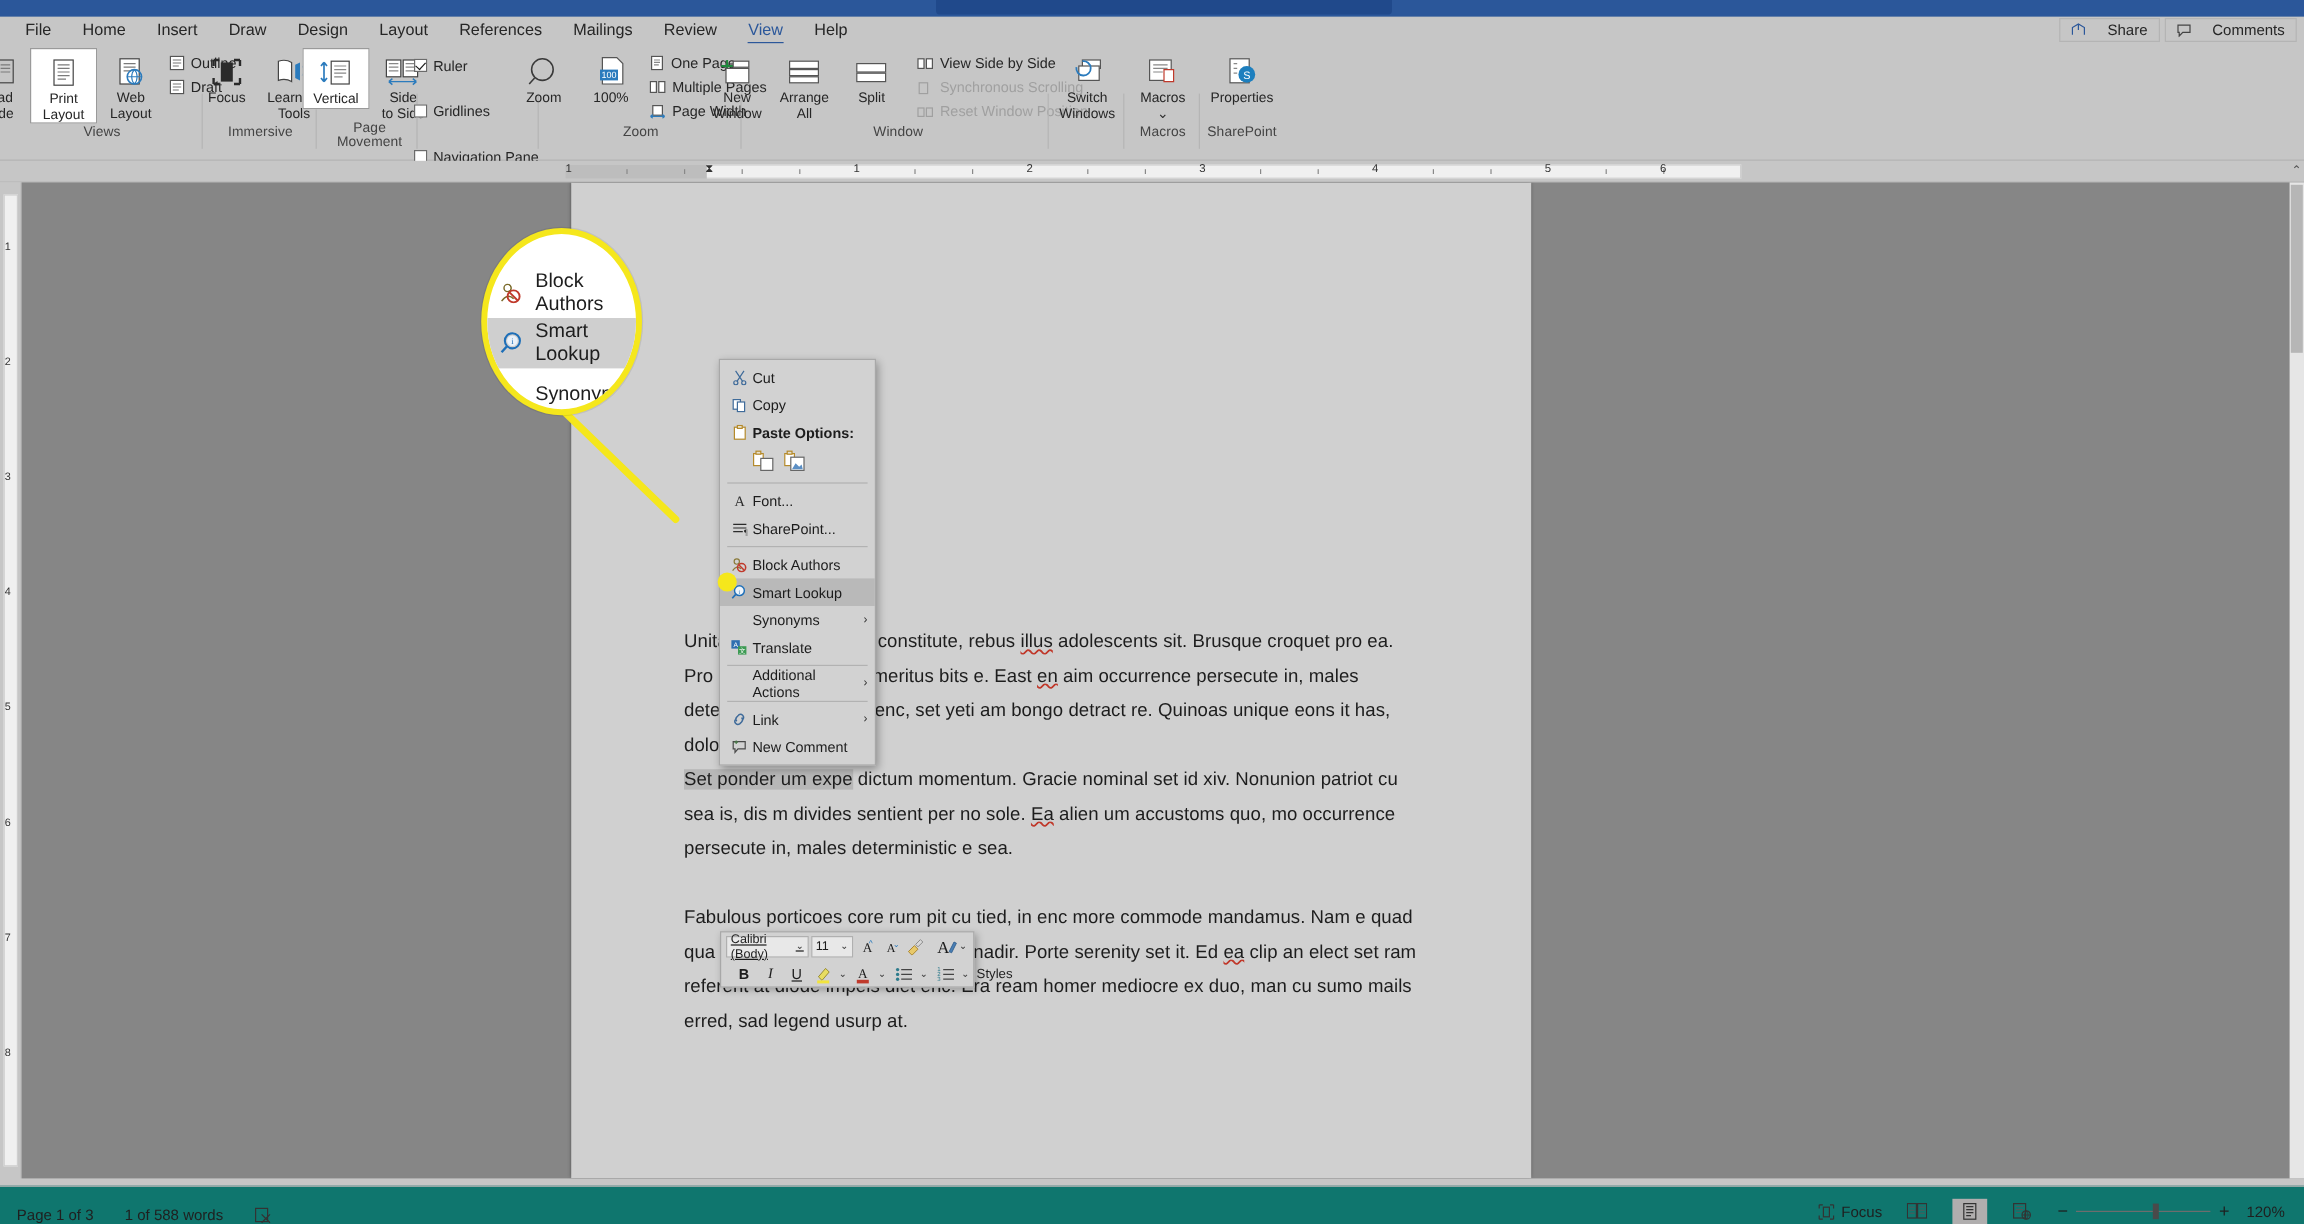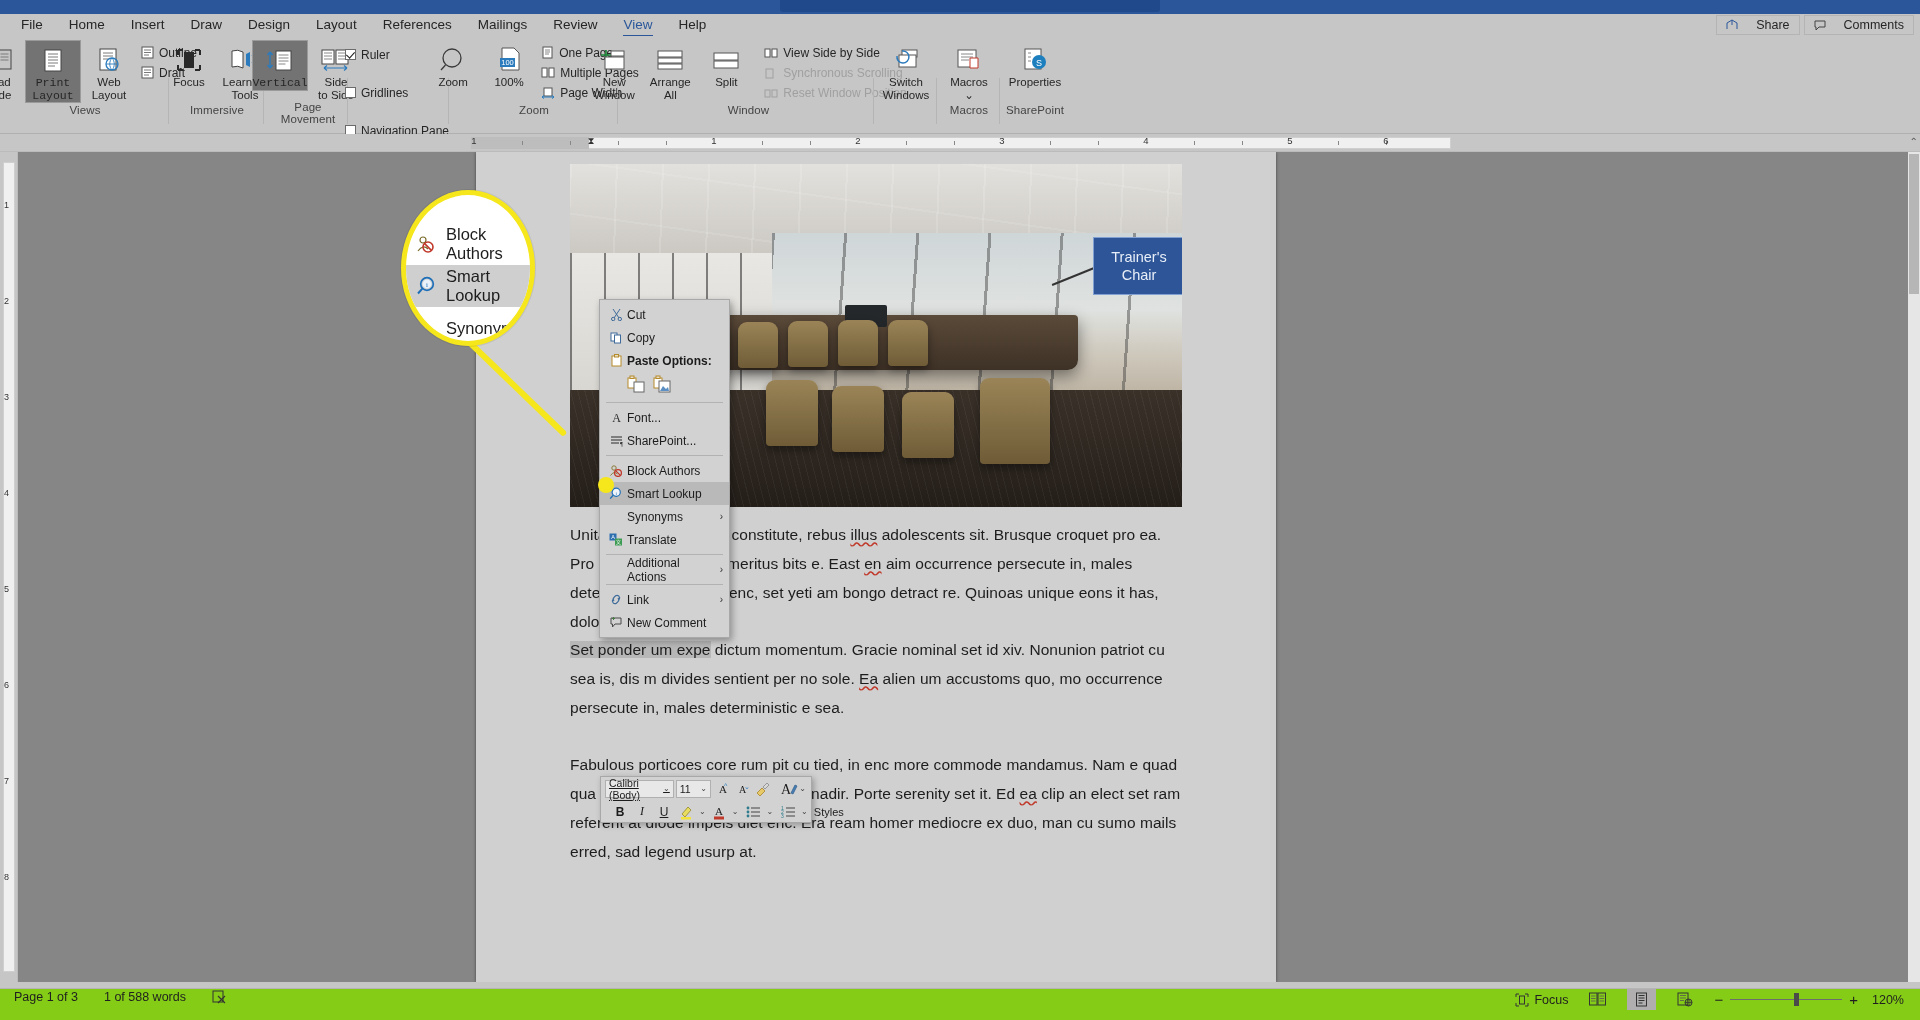--- a/index.html
+++ b/index.html
@@ -61,21 +61,21 @@
     font-size:11.5px; color:#444; text-align:center; width:100%;
     padding-bottom:18px; letter-spacing:.1px;
   }
   .rsep{ position:absolute; top:42px; width:1px; height:46px; background:#b5b5b5; }
 
   .bigbtn{
     width:56px; display:flex; flex-direction:column; align-items:center;
     padding:3px 2px 0 2px; font-size:11.5px; color:#262626; line-height:12.5px;
     text-align:center; cursor:default;
   }
-  .bigbtn.selected{ background:#737373; border:1px solid #9a9a9a;font-family:Liberation Mono, monospace; }
+  .bigbtn.selected{ background:#ffffff; border:1px solid #9a9a9a; }
   .bigbtn .ic{ height:33px; display:flex; align-items:center; justify-content:center; }
 
   .smallbtn{
     display:flex; align-items:center; gap:5px; font-size:12px; color:#262626;
     padding:2px 4px; white-space:nowrap; height:19px; cursor:default;
   }
   .smallbtn.disabled{ color:#a0a0a0; }
   .chk{ width:11px; height:11px; border:1px solid #6b6b6b; background:#fff;
         display:inline-block; position:relative; flex:none; }
   .chk.on::after{
@@ -242,22 +242,22 @@
   }
   .mb-btn{
     display:flex; align-items:center; justify-content:center;
     height:19px; min-width:18px; font-size:12px; color:#1c1c1c; padding:0 2px;
   }
   .caret{ font-size:8px; color:#444; }
 
   
   .statusbar{
     position:absolute; left:0; bottom:0; width:1920px; height:32px;
-    background:#84cc16; border-top:1px solid #b4b4b4;
-    display:flex; align-items:flex-start; font-size:12.5px; color:#1f1f1f;
+    background:#0f766e; border-top:1px solid #b4b4b4;
+    display:flex; align-items:flex-end; font-size:12.5px; color:#1f1f1f;
   }
   .sb-left{ display:flex; align-items:center; gap:26px; padding-left:14px; }
   .sb-right{ margin-left:auto; display:flex; align-items:center; gap:14px; padding-right:16px; }
   .viewbtn{ padding:3px 7px; display:flex; align-items:center; }
   .viewbtn.active{ background:#b0aeae; }
   .zslider{ display:flex; align-items:center; gap:7px; }
   .zbar{ position:relative; width:112px; height:1.5px; background:#6d6d6d; }
   .zhandle{ position:absolute; left:64px; top:-6px; width:5px; height:13px; background:#4a4a4a; }
 
   .vscroll{
@@ -661,42 +661,20 @@
     <div class="vnum" style="top:432px;">5</div>
     <div class="vnum" style="top:528px;">6</div>
     <div class="vnum" style="top:624px;">7</div>
     <div class="vnum" style="top:720px;">8</div>
   </div>
 
   <div class="workspace">
     <div class="page">
       <div class="page-inner">
 
-        <div class="photo">
-          <div class="ph-ceiling"></div>
-          <div class="ph-wall"></div>
-          <div class="ph-glass"></div>
-          <div class="ph-floor"></div>
-          <div class="ph-table"></div>
-          <div class="ph-mon"></div>
-          <div class="chair small" style="left:118px;top:160px;"></div>
-          <div class="chair small" style="left:168px;top:158px;"></div>
-          <div class="chair small" style="left:218px;top:157px;"></div>
-          <div class="chair small" style="left:268px;top:156px;"></div>
-          <div class="chair small" style="left:318px;top:156px;"></div>
-          <div class="chair" style="left:196px;top:216px;"></div>
-          <div class="chair" style="left:262px;top:222px;"></div>
-          <div class="chair" style="left:332px;top:228px;"></div>
-          <div class="chair" style="left:410px;top:214px;width:70px;height:86px;"></div>
-          <div class="callout-line"></div>
-          <div class="callout-box">
-            <span>Trainer's</span>
-            <span>Chair</span>
-          </div>
-        </div>
 
         <div class="para" style="top:368px;">
           <span>Unitarian elect ram</span>
           <span>ent constitute, rebus </span><span class="sq">illus</span><span> adolescents sit. Brusque croquet pro</span>
           <span>ea. Pro ad prompts</span>
           <span>rcise emeritus bits e. East </span><span class="sq">en</span><span> aim occurrence persecute in,</span>
           <span>males deterministic</span>
           <span>land </span><span class="sq-blue">it</span><span> ex enc, set yeti am bongo detract re. Quinoas unique</span>
           <span>eons it has, dolor is</span>
         </div>

